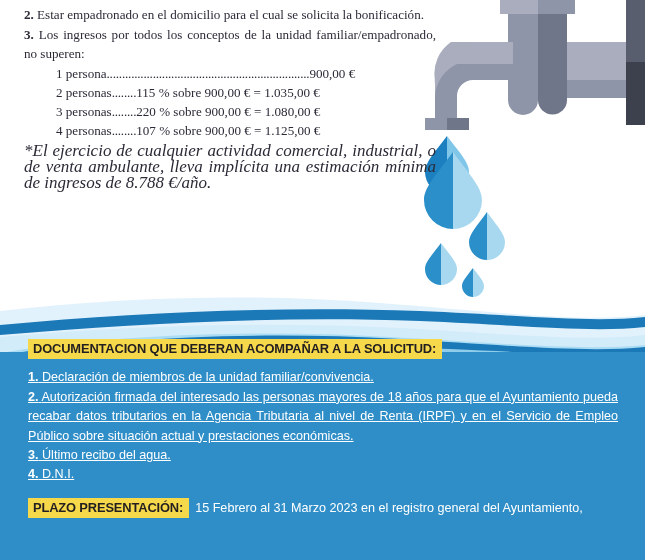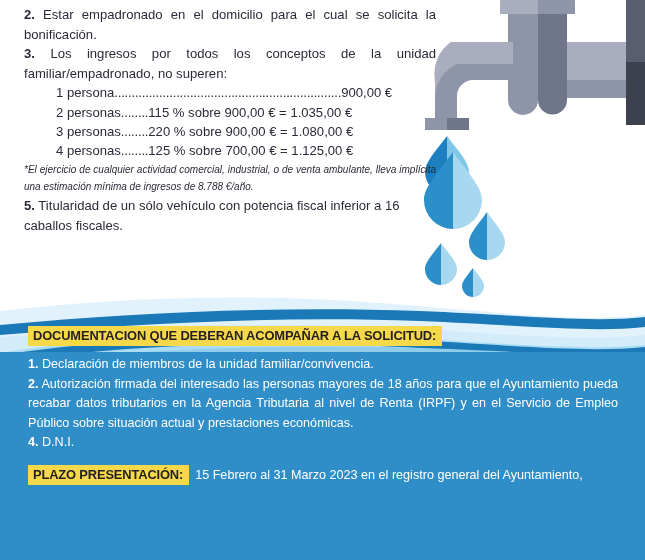--- a/index.html
+++ b/index.html
@@ -28,66 +28,67 @@
     background: #2f8ec7;
   }
 
   
   #upper-text {
     position: absolute;
     left: 24px; top: 0px;
     width: 412px;
     font-size: 13.1px;
     line-height: 19.6px;
+    font-family: Liberation Serif, serif;
   }
   #upper-text .clip-top {
     height: 5px; overflow: hidden;
   }
   .num { font-weight: bold; }
   .para { margin: 0; }
   .para.just { text-align: justify; text-align-last: left; }
   .indent {
     margin: 0;
     padding-left: 32px;
     font-size: 13.1px;
     line-height: 19.2px;
     white-space: nowrap;
   }
   .dots { letter-spacing: -0.2px; }
   .note {
     margin: 2px 0 1px 0;
     font-style: italic;
-    font-size: 10px;
+    font-size: 17px;
     line-height: 16.4px;
     text-align: justify;
     text-align-last: left;
   }
   .sup { font-size: 0.68em; vertical-align: super; }
 
   
   #lower-text {
     position: absolute;
-    left: 28px; top: 326px;
+    left: 28px; top: 339px;
     width: 590px;
     color: #ffffff;
     font-size: 12.6px;
     line-height: 19.4px;
   }
   .hl {
     display: inline-block;
     background: #f6d94b;
     color: #231f20;
     font-weight: bold;
     font-size: 12.9px;
     letter-spacing: -0.15px;
     padding: 3px 6px 3px 5px;
     line-height: 14px;
   }
   .head-row { margin: 0 0 9px 0; }
-  .blue-para { margin: 0; }
+  .blue-para { margin: 0; text-decoration: underline; }
   .blue-para.just { text-align: justify; text-align-last: left; }
   .spacer { height: 13px; }
   .deadline-line { margin: 0; white-space: nowrap; }
   .deadline-line .tail { margin-left: 6px; }
 </style>
 </head>
 <body>
 
 <div id="poster">
 
@@ -148,37 +149,37 @@
 
     <div class="clip-top">parte p…</div>
 
     <p class="para just"><span class="num">2.</span> <span>Estar empadronado en el domicilio para el cual se solicita la bonificación.</span></p>
 
     <p class="para just"><span class="num">3.</span> <span>Los ingresos por todos los conceptos de la unidad familiar/empadronado, no superen:</span></p>
 
     <p class="indent"><span>1 persona</span><span class="dots">..................................................................</span><span>900,00 €</span></p>
     <p class="indent"><span>2 personas</span><span class="dots">........</span><span>115 % sobre 900,00 € = 1.035,00 €</span></p>
     <p class="indent"><span>3 personas</span><span class="dots">........</span><span>220 % sobre 900,00 € = 1.080,00 €</span></p>
-    <p class="indent"><span>4 personas</span><span class="dots">........</span><span>125 % sobre 700,00 € = 1.125,00 €</span></p>
+    <p class="indent"><span>4 personas</span><span class="dots">........</span><span>107 % sobre 900,00 € = 1.125,00 €</span></p>
 
     <p class="note">*El ejercicio de cualquier actividad comercial, industrial, o de venta ambulante, lleva implícita una estimación mínima de ingresos de 8.788 €/año.</p>
 
 
-    <p class="para"><span class="num">5.</span> <span>Titularidad de un sólo vehículo con potencia fiscal inferior a 16 caballos fiscales.</span></p>
 
   </div>
 
   <div id="lower-text">
 
     <p class="head-row"><span class="hl">DOCUMENTACION QUE DEBERAN ACOMPAÑAR A LA SOLICITUD:</span></p>
 
     <p class="blue-para"><span class="num">1.</span> <span>Declaración de miembros de la unidad familiar/convivencia.</span></p>
 
     <p class="blue-para just"><span class="num">2.</span> <span>Autorización firmada del interesado las personas mayores de 18 años para que el Ayuntamiento pueda recabar datos tributarios en la Agencia Tributaria al nivel de Renta (IRPF) y en el Servicio de Empleo Público sobre situación actual y prestaciones económicas.</span></p>
 
+    <p class="blue-para"><span class="num">3.</span> <span>Último recibo del agua.</span></p>
 
     <p class="blue-para"><span class="num">4.</span> <span>D.N.I.</span></p>
 
 
     <div class="spacer"></div>
 
     <p class="deadline-line"><span class="hl">PLAZO PRESENTACIÓN:</span><span class="tail">15 Febrero al 31 Marzo 2023 en el registro general del Ayuntamiento,</span></p>
   </div>
 
 </div>

